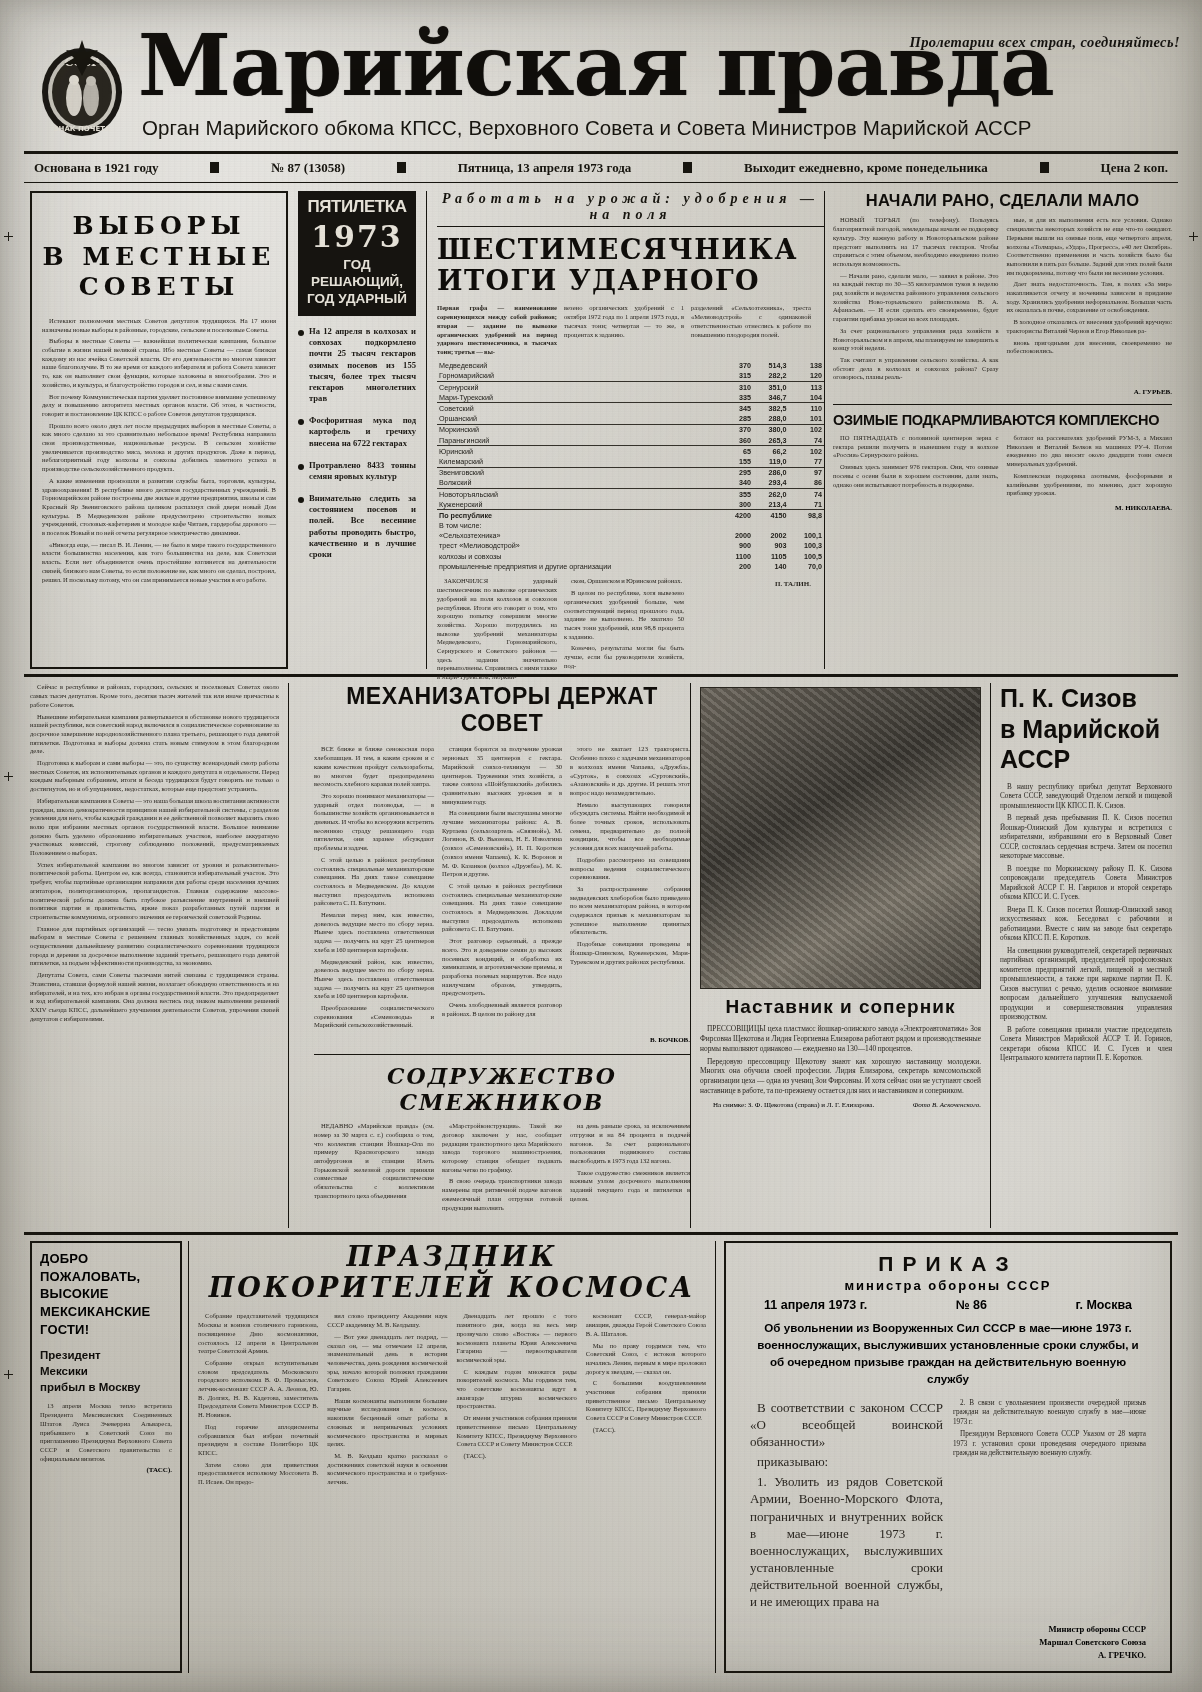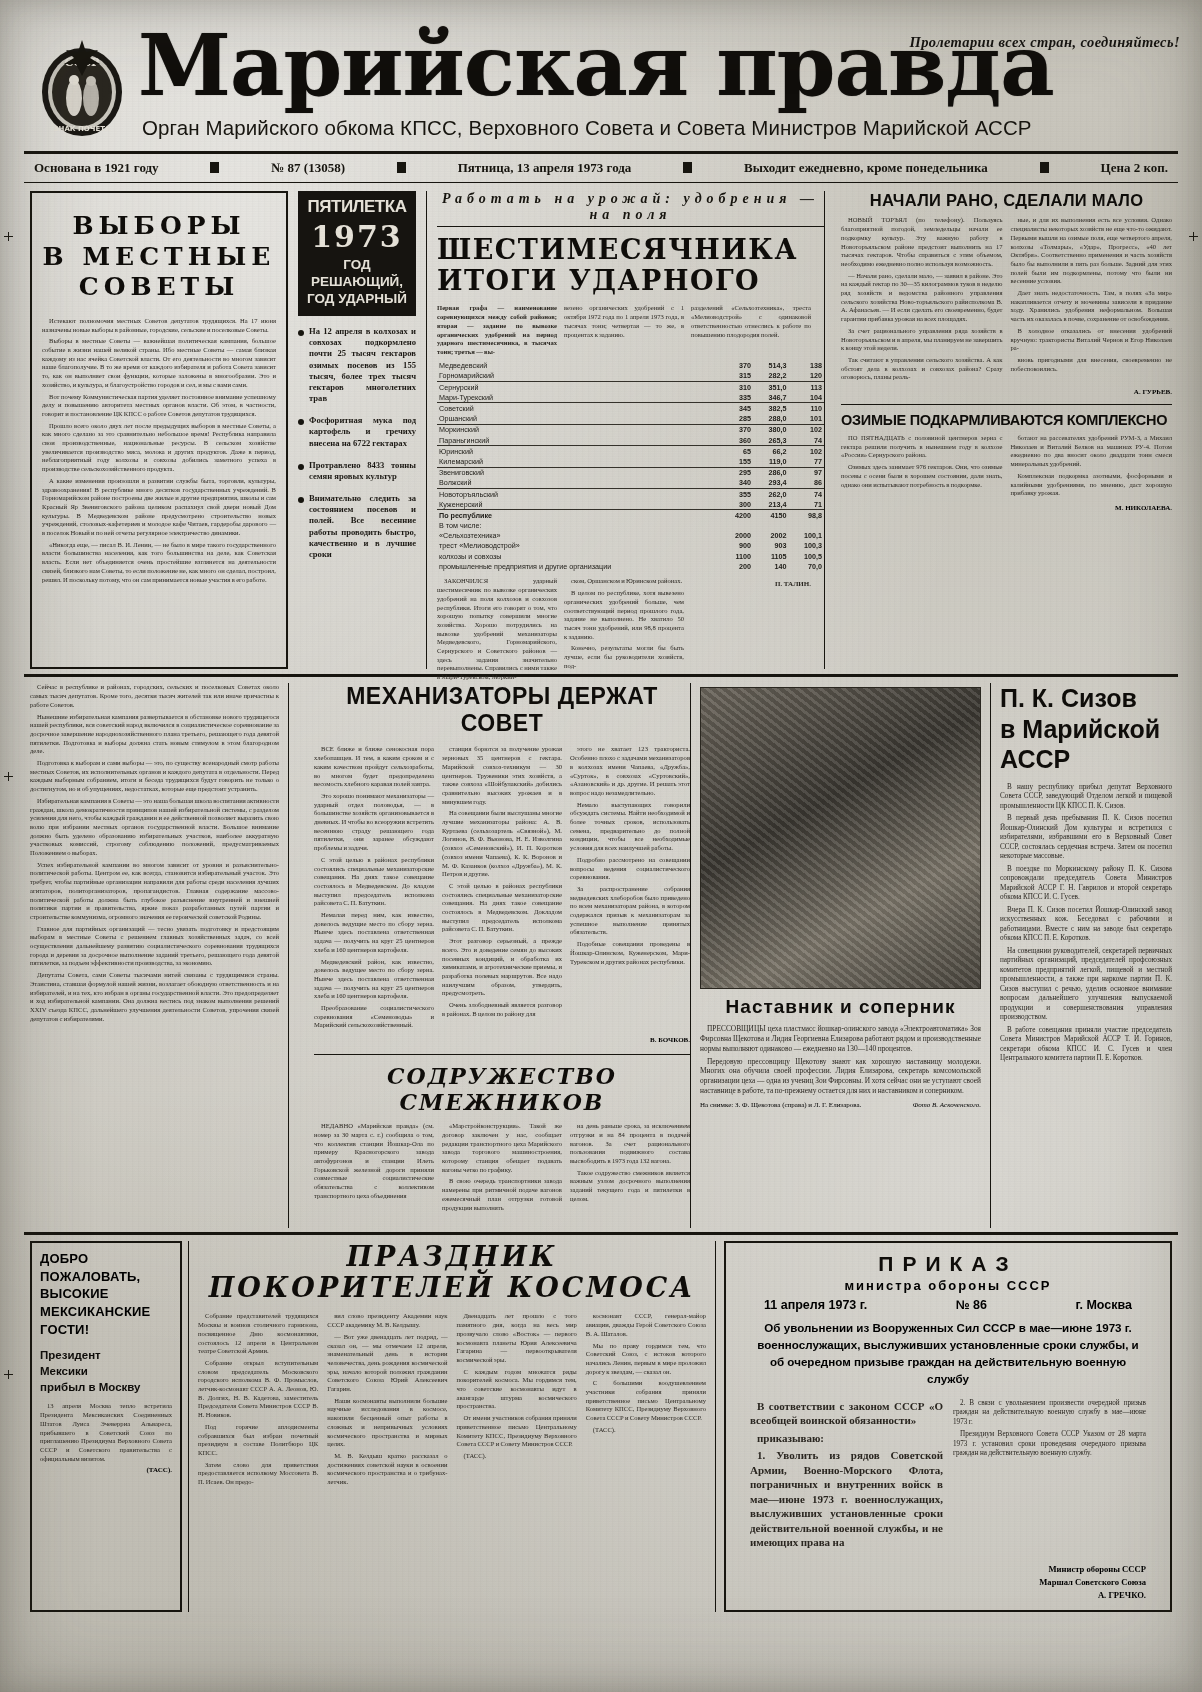--- a/index.html
+++ b/index.html
@@ -326,21 +326,21 @@
             <p>ском, Оршанском и Юринском районах.</p>
             <p>В целом по республике, хотя вывезено органических удобрений больше, чем соответствующий период прошлого года, задание не выполнено. Не хватило 50 тысяч тонн удобрений, или 98,8 процента к заданию.</p>
             <p>Конечно, результаты могли бы быть лучше, если бы руководители хозяйств, под-</p>
           </div>
         <div class="body-col" style="width:120px;">
           <div class="sig">П. ТАЛИН.</div>
         </div>
       </div>
     </div>
 
-    <div class="vline" style="flex:1;padding-left:16px;box-sizing:border-box;">
+    <div class="vline" style="flex:1;padding-left:8px;box-sizing:border-box;">
       <div class="hl" style="font-size:16.5px;text-align:center;letter-spacing:.3px;margin-bottom:6px;">НАЧАЛИ РАНО, СДЕЛАЛИ МАЛО</div>
       <div style="display:flex;gap:8px;">
         <div class="body-col" style="flex:1;" id="early-l">
             <p>НОВЫЙ ТОРЪЯЛ (по телефону). Пользуясь благоприятной погодой, земледельцы начали ее подкормку культур. Эту важную работу в Новоторъяльском районе предстоит выполнить на 17 тысячах гектаров. Чтобы справиться с этим объемом, необходимо ежедневно полно используя возможность.</p>
             <p>— Начали рано, сделали мало, — заявил в районе. Это на каждый гектар по 30—35 килограммов туков в неделю ряд хозяйств и ведомства районного управления сельского хозяйства Ново-торъяльского райисполкома В. А. Афанасьев. — И если сделать его своевременно, будет гарантии прибавка урожая на всех площадях.</p>
             <p>За счет рационального управления ряда хозяйств в Новоторъяльском и в апреля, мы планируем не завершить к концу этой недели.</p>
             <p>Так считают в управлении сельского хозяйства. А как обстоят дела в колхозах и совхозах района? Сразу оговорюсь, планы реаль-</p>
           </div>
         <div class="body-col" style="flex:1;" id="early-r">
             <p>ные, и для их выполнения есть все условия. Однако специалисты некоторых хозяйств не еще что-то ожидают. Первыми вышли на озимые поля, еще четвертого апреля, колхозы «Толмары», «Удар», Прогресс», «40 лет Октября». Соответственно применения и часть хозяйств было бы выполнили в пять раз больше. Задний для этих полей были им подкормлены, потому что были ни весенние условия.</p>
@@ -423,21 +423,21 @@
       </div>
     </div>
 
     <div class="vline" style="width:300px;padding:0 9px;box-sizing:border-box;">
       <div class="photo" style="height:300px;margin-top:4px;"></div>
       <div class="cap">Наставник и соперник</div>
       <div class="body-col" style="font-size:7.4px;" id="ph-body">
           <p>ПРЕССОВЩИЦЫ цеха пластмасс йошкар-олинского завода «Электроавтоматика» Зоя Фирсовна Щекотова и Лидия Георгиевна Елизарова работают рядом и производственные нормы выполняют одинаково — ежедневно на 130—140 процентов.</p>
           <p>Передовую прессовщицу Щекотову знают как хорошую наставницу молодежи. Многих она обучила своей профессии. Лидия Елизарова, секретарь комсомольской организации цеха — одна из учениц Зои Фирсовны. И хотя сейчас они не уступают своей наставнице в работе, та по-прежнему остается для них и наставником и соперником.</p>
         </div>
-      <div style="display:flex;justify-content:space-between;margin-top:5px;font-size:7px;">
+      <div style="display:flex;justify-content:space-between;margin-top:5px;font-size:7px;text-align:right;">
         <span style="width:62%;">На снимке: З. Ф. Щекотова (справа) и Л. Г. Елизарова.</span>
         <span style="font-style:italic;">Фото В. Аскоченского.</span>
       </div>
     </div>
 
     <div class="vline" style="flex:1;padding-left:9px;box-sizing:border-box;">
       <div class="hl" style="font-size:25px;line-height:1.22;margin-bottom:8px;">
         <div>П. К. Сизов</div>
         <div>в Марийской</div>
         <div>АССР</div>
@@ -508,21 +508,21 @@
     <div class="order-box" style="flex:1;margin-left:8px;">
       <div class="ord-t">ПРИКАЗ</div>
       <div class="ord-s">министра обороны СССР</div>
       <div class="ord-line">
         <span>11 апреля 1973 г.</span>
         <span>№ 86</span>
         <span>г. Москва</span>
       </div>
       <div class="ord-sub">Об увольнении из Вооруженных Сил СССР в мае—июне 1973 г. военнослужащих, выслуживших установленные сроки службы, и об очередном призыве граждан на действительную военную службу</div>
       <div style="display:flex;gap:10px;margin-top:11px;">
-        <div class="body-col" style="flex:1;font-size:11px;font-weight:bold;" id="or1">
+        <div class="body-col" style="flex:1;font-size:13px;" id="or1">
             <p>В соответствии с законом СССР «О всеобщей воинской обязанности»</p>
             <p>приказываю:</p>
             <p>1. Уволить из рядов Советской Армии, Военно-Морского Флота, пограничных и внутренних войск в мае—июне 1973 г. военнослужащих, выслуживших установленные сроки действительной военной службы, и не имеющих права на</p>
           </div>
         <div class="body-col" style="flex:1;font-size:7.2px;" id="or2">
             <p>2. В связи с увольнением произвести очередной призыв граждан на действительную военную службу в мае—июне 1973 г.</p>
             <p>Президиум Верховного Совета СССР Указом от 28 марта 1973 г. установил сроки проведения очередного призыва граждан на действительную военную службу.</p>
           </div>
       </div>
       <div style="text-align:right;font-weight:bold;font-size:8.6px;line-height:1.5;margin-top:10px;">

